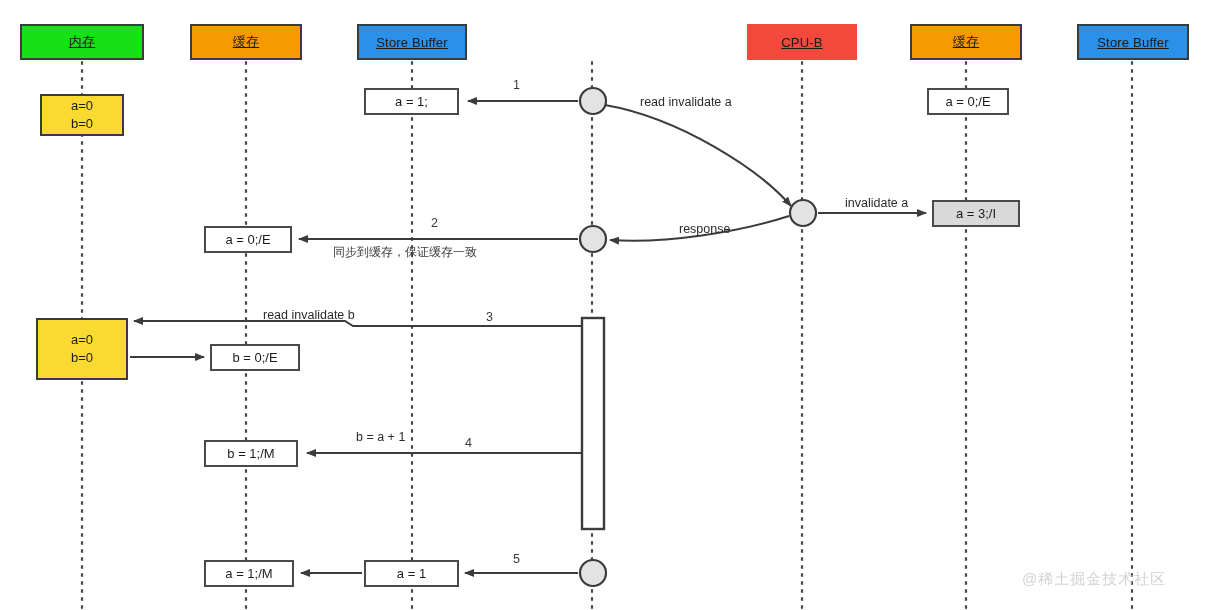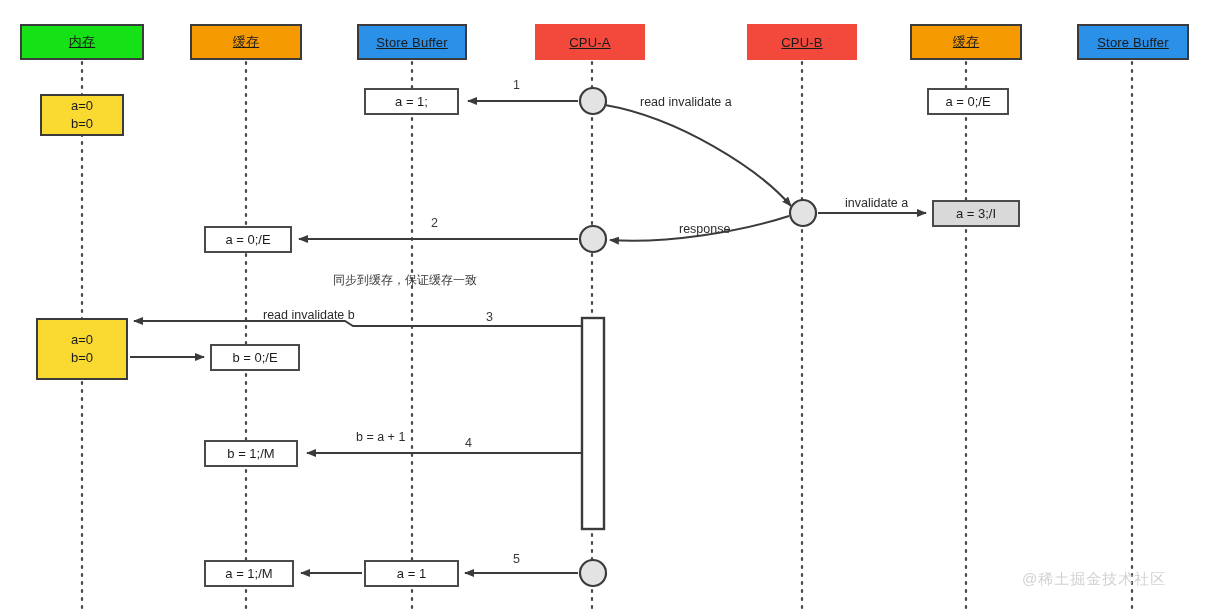--- a/index.html
+++ b/index.html
@@ -115,23 +115,20 @@
   </div>
 
   <div class="hdr bordered" style="left:190px;top:24px;width:112px;height:36px;background:#f59a00;">
     <span>缓存</span>
   </div>
 
   <div class="hdr bordered" style="left:357px;top:24px;width:110px;height:36px;background:#2b90e8;">
     <span>Store Buffer</span>
   </div>
 
-  <div class="hdr plain" style="left:535px;top:24px;width:110px;height:36px;background:#f2493c;">
-    <span>CPU-A</span>
-  </div>
 
   <div class="hdr plain" style="left:747px;top:24px;width:110px;height:36px;background:#f2493c;text-align:right;">
     <span>CPU-B</span>
   </div>
 
   <div class="hdr bordered" style="left:910px;top:24px;width:112px;height:36px;background:#f59a00;">
     <span>缓存</span>
   </div>
 
   <div class="hdr bordered" style="left:1077px;top:24px;width:112px;height:36px;background:#2b90e8;">
@@ -183,21 +180,21 @@
   <div class="lbl num" style="left:513px;top:78px;">1</div>
 
   <div class="lbl" style="left:640px;top:95px;">read invalidate a</div>
 
   <div class="lbl" style="left:845px;top:196px;">invalidate a</div>
 
   <div class="lbl num" style="left:431px;top:216px;">2</div>
 
   <div class="lbl" style="left:679px;top:222px;">response</div>
 
-  <div class="lbl cn" style="left:333px;top:245px;margin-top:28px;">同步到缓存，保证缓存一致</div>
+  <div class="lbl cn" style="left:333px;top:245px;">同步到缓存，保证缓存一致</div>
 
   <div class="lbl" style="left:263px;top:308px;">read invalidate b</div>
 
   <div class="lbl num" style="left:486px;top:310px;">3</div>
 
   <div class="lbl" style="left:356px;top:430px;">b = a + 1</div>
 
   <div class="lbl num" style="left:465px;top:436px;">4</div>
 
   <div class="lbl num" style="left:513px;top:552px;">5</div>

